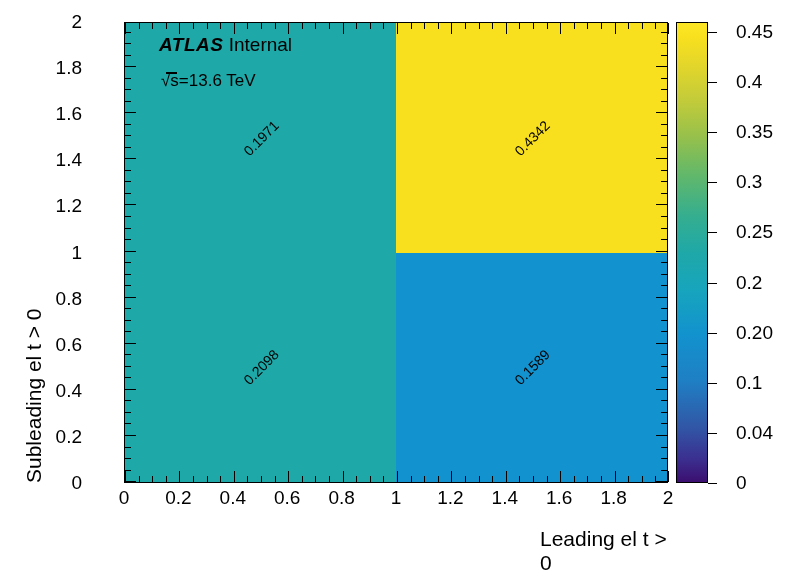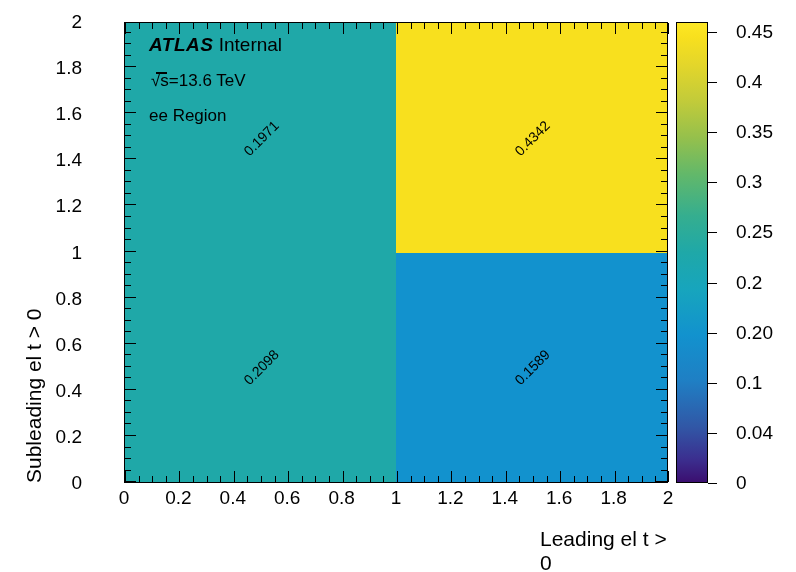--- a/index.html
+++ b/index.html
@@ -118,29 +118,28 @@
 
       <div class="bin" style="background:#1fa8a8;">
         <span class="bin-label">0.2098</span>
       </div>
 
       <div class="bin" style="background:#1292ce;">
         <span class="bin-label">0.1589</span>
       </div>
     </div>
 
-    <div id="notes" style="position:absolute;left:24px;top:11px;">
+    <div id="notes" style="position:absolute;left:34px;top:11px;">
       <div id="atlas-line">
         <span id="atlas-word">ATLAS</span>
         <span>Internal</span>
       </div>
       <div class="note">
         <span class="rad">√<span class="bar"></span><span>s</span></span><span>=13.6 TeV</span>
       </div>
-      <div class="note">ee Region</div>
     </div>
 
     <div class="tick tk-b" style="left:0px;bottom:0;height:11px;"></div>
     <div class="tick tk-b" style="left:13.6px;bottom:0;height:6px;"></div>
     <div class="tick tk-b" style="left:27.2px;bottom:0;height:6px;"></div>
     <div class="tick tk-b" style="left:40.8px;bottom:0;height:6px;"></div>
     <div class="tick tk-b" style="left:54.4px;bottom:0;height:11px;"></div>
     <div class="tick tk-b" style="left:68px;bottom:0;height:6px;"></div>
     <div class="tick tk-b" style="left:81.6px;bottom:0;height:6px;"></div>
     <div class="tick tk-b" style="left:95.2px;bottom:0;height:6px;"></div>

